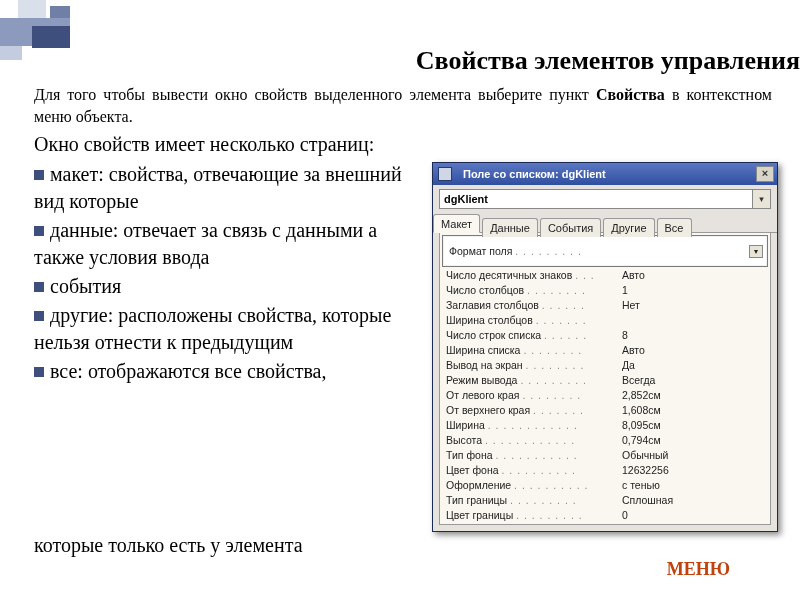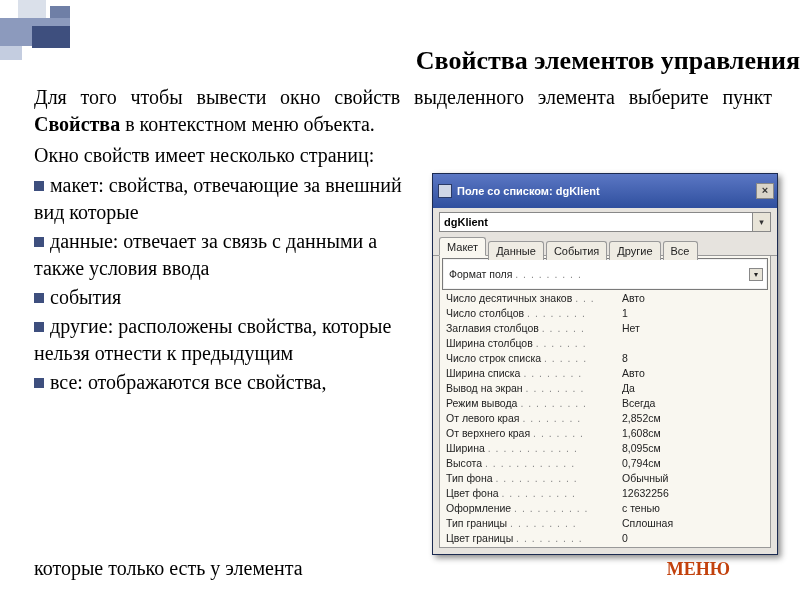--- a/index.html
+++ b/index.html
@@ -20,21 +20,21 @@
   .sq5 { left: 0; top: 46px; width: 22px; height: 14px; background: #c4cde0; }
 
   h1 {
     text-align: right;
     font-size: 26px;
     font-weight: bold;
     padding-top: 46px;
     padding-bottom: 8px;
   }
   .intro {
-    font-size: 20px;
+    font-size: 16px;
     padding: 0 28px 0 34px;
     line-height: 1.35;
     text-align: justify;
   }
   .intro .bold { font-weight: bold; }
   .sub {
     font-size: 20px;
     padding: 6px 26px 4px 34px;
   }
   .cols {
@@ -73,26 +73,26 @@
   
   .propwin {
     width: 346px;
     border: 1px solid #1b2a50;
     background: #e6e3de;
     font-family: Tahoma, Arial, sans-serif;
     box-shadow: 3px 3px 6px rgba(0,0,0,0.45);
     margin-top: 2px;
   }
   .tbar {
-    height: 34px;
+    height: 22px;
     background: linear-gradient(#5b77c4, #2f4f9e);
     display: flex; align-items: center;
     color: #fff; font-size: 11px; font-weight: bold;
     padding: 0 3px 0 5px;
-    gap: 5px;
+    gap: 11px;
   }
   .tbar .ticon {
     width: 14px; height: 14px; background: #cfd6e6;
     border: 1px solid #2a3a66;
   }
   .tbar .ttitle { flex: 1; }
   .tbar .tclose {
     width: 18px; height: 16px;
     background: #d9d4c8;
     border: 1px solid #888;
@@ -115,21 +115,21 @@
   }
   .combo .dd {
     width: 18px; height: 20px;
     border: 1px solid #888; border-left: none;
     background: #e8e4d8;
     font-size: 9px; text-align: center; line-height: 18px;
     color: #333;
   }
   .tabs {
     display: flex;
-    padding: 0 6px;
+    padding: 0 0;
     gap: 2px;
     font-size: 11px;
     border-bottom: 1px solid #999;
     text-align: right;
   }
   .tab {
     padding: 3px 7px 2px 7px;
     border: 1px solid #999;
     border-bottom: none;
     background: #efece3;

